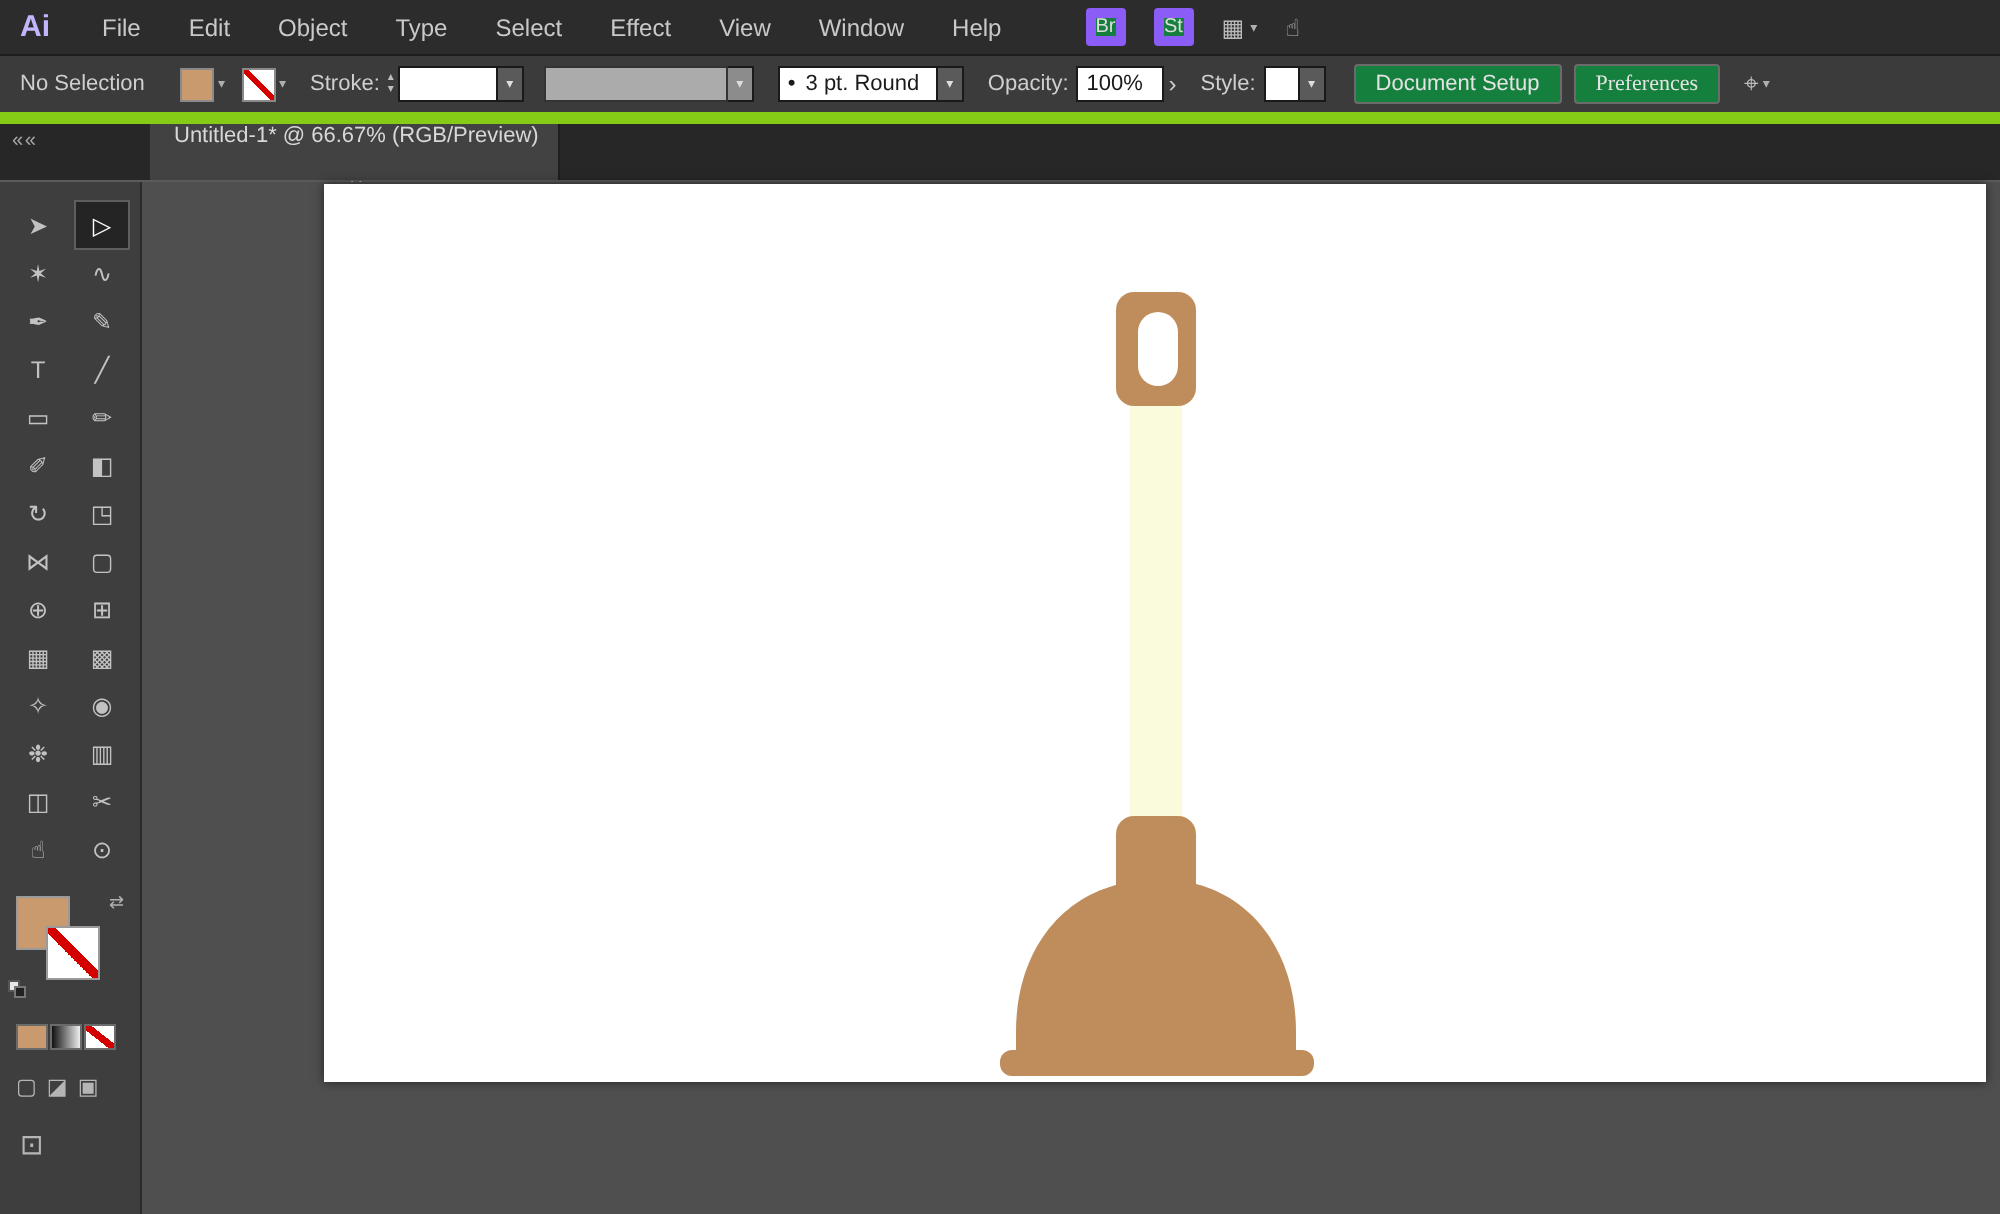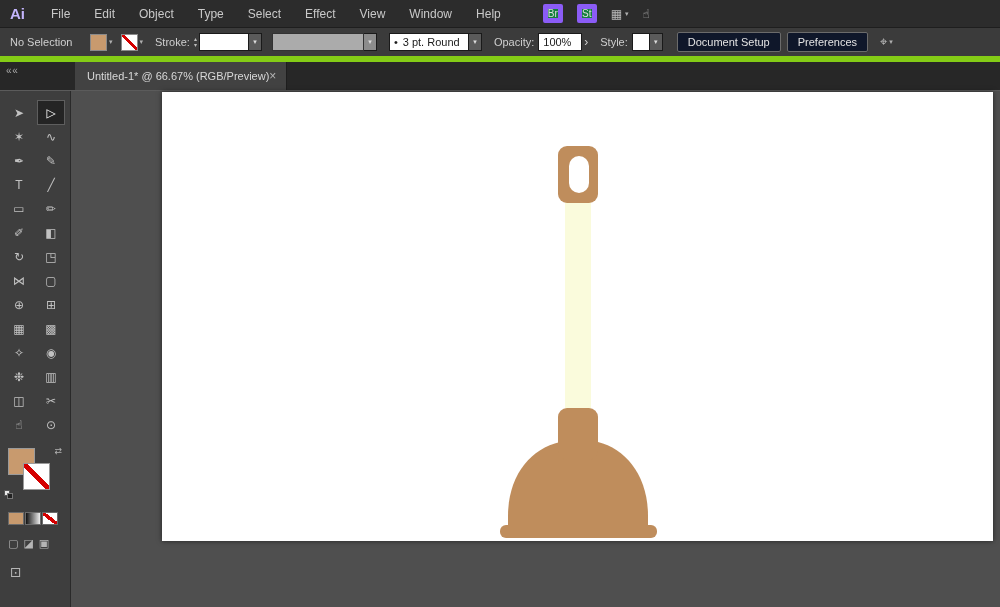--- a/index.html
+++ b/index.html
@@ -23,27 +23,27 @@
   .none-swatch { background:#FFF; position:relative; overflow:hidden; }
   .none-swatch::after { content:""; position:absolute; inset:0; background:linear-gradient(to top right, transparent 44%, #D40000 44%, #D40000 58%, transparent 58%); }
   .swgroup { display:flex; align-items:center; gap:2px; margin-left:8px; }
   .lbl { margin-left:12px; margin-right:4px; }
   .stepper { display:flex; flex-direction:column; justify-content:center; font-size:6px; color:#BDBDBD; line-height:6px; margin-right:2px; }
   .combo { height:18px; background:#FFF; color:#1A1A1A; border:1px solid #1A1A1A; display:flex; align-items:center; padding:0 4px; font-size:11px; }
   .dd { width:13px; height:18px; background:#5A5A5A; color:#DDD; display:flex; align-items:center; justify-content:center; font-size:7px; border:1px solid #1A1A1A; border-left:none; }
   .combo.disabled { background:#ABABAB; border-color:#333; width:92px; }
   .dd.disabled { background:#8C8C8C; }
   .opacity-arrow { color:#CFCFCF; font-size:12px; margin-left:2px; }
-  .bar-btn { height:20px; padding:0 10px; background:#0f172a; border:1px solid #6B6B6B; border-radius:2px; color:#E3E3E3; font-size:11px; display:flex; align-items:center; }
+  .bar-btn { height:20px; padding:0 10px; background:#15803d; border:1px solid #6B6B6B; border-radius:2px; color:#E3E3E3; font-size:11px; display:flex; align-items:center; }
   .align-ic { color:#BDBDBD; font-size:13px; }
 
   
   .tabbar { height:29px; background:#272727; display:flex; align-items:stretch; border-bottom:1px solid #5B5B5B; }
   .collapse-cell { width:71px; display:flex; align-items:flex-start; padding:3px 0 0 6px; color:#A7A7A7; font-size:10px; letter-spacing:-1px; }
-  .tab { background:#424242; display:flex; align-items:center; padding:0 10px 0 12px; color:#D8D8D8; font-size:11px; border-right:1px solid #1E1E1E; margin-left:4px; }
+  .tab { background:#424242; display:flex; align-items:center; gap:12px; padding:0 10px 0 12px; color:#D8D8D8; font-size:11px; border-right:1px solid #1E1E1E; margin-left:4px;flex-direction:column; }
   .tab .close { color:#B5B5B5; font-size:12px; }
 
   
   .workspace { display:flex; height:516px; }
   .toolbar { width:71px; background:#3E3E3E; border-right:1px solid #2A2A2A; padding-top:10px; }
   #tools { display:grid; grid-template-columns:repeat(2,26px); justify-content:center; column-gap:6px; row-gap:1px; }
   .tool { width:26px; height:23px; display:flex; align-items:center; justify-content:center; color:#C2C2C2; font-size:12px; }
   .tool.active { background:#242424; outline:1px solid #5E5E5E; color:#FFF; }
 
   .swatchbox { position:relative; width:56px; height:50px; margin:12px 0 0 8px; }
@@ -126,21 +126,21 @@
 
   <span class="lbl">Opacity:</span>
   <span class="combo" style="width:44px;">100%</span>
   <span class="opacity-arrow">›</span>
 
   <span class="lbl">Style:</span>
   <span class="combo" style="width:18px; padding:0;"></span>
   <span class="dd">▾</span>
 
   <button class="bar-btn" style="margin-left:14px;">Document Setup</button>
-  <button class="bar-btn" style="margin-left:6px;">Preferences</button>
+  <button class="bar-btn" style="margin-left:6px;font-family:Liberation Serif, serif;">Preferences</button>
 
   <span class="swgroup" style="margin-left:12px;">
     <span class="align-ic">⌖</span>
     <span class="dd-dark">▾</span>
   </span>
 </div>
 
 <div class="tabbar">
   <div class="collapse-cell">« «</div>
   <div class="tab">

